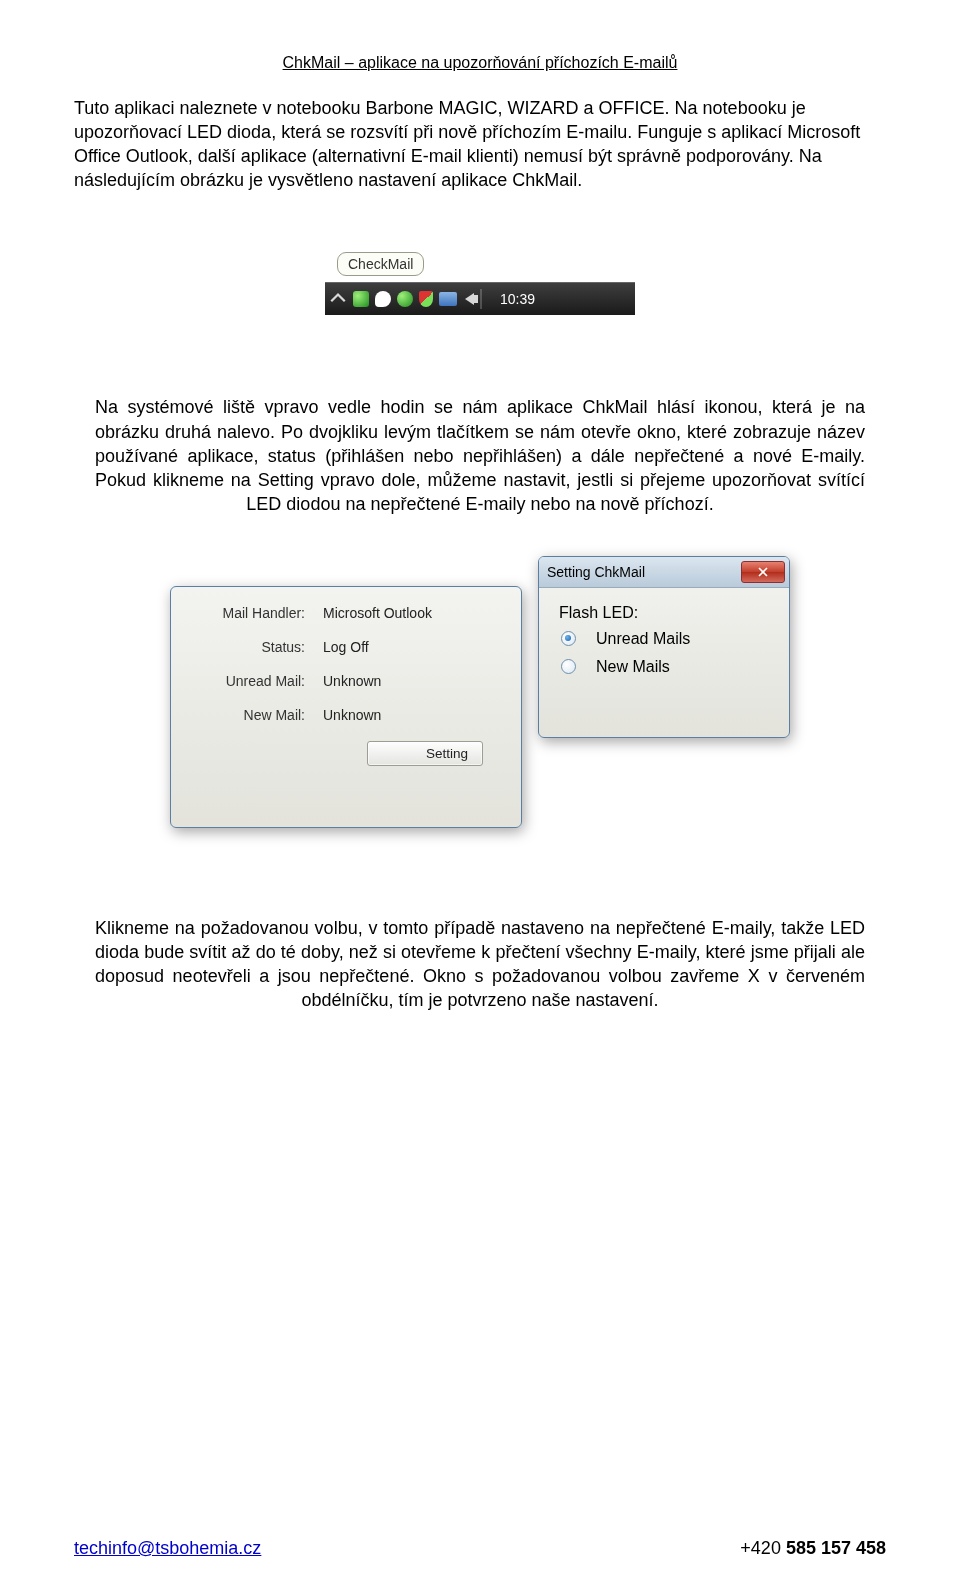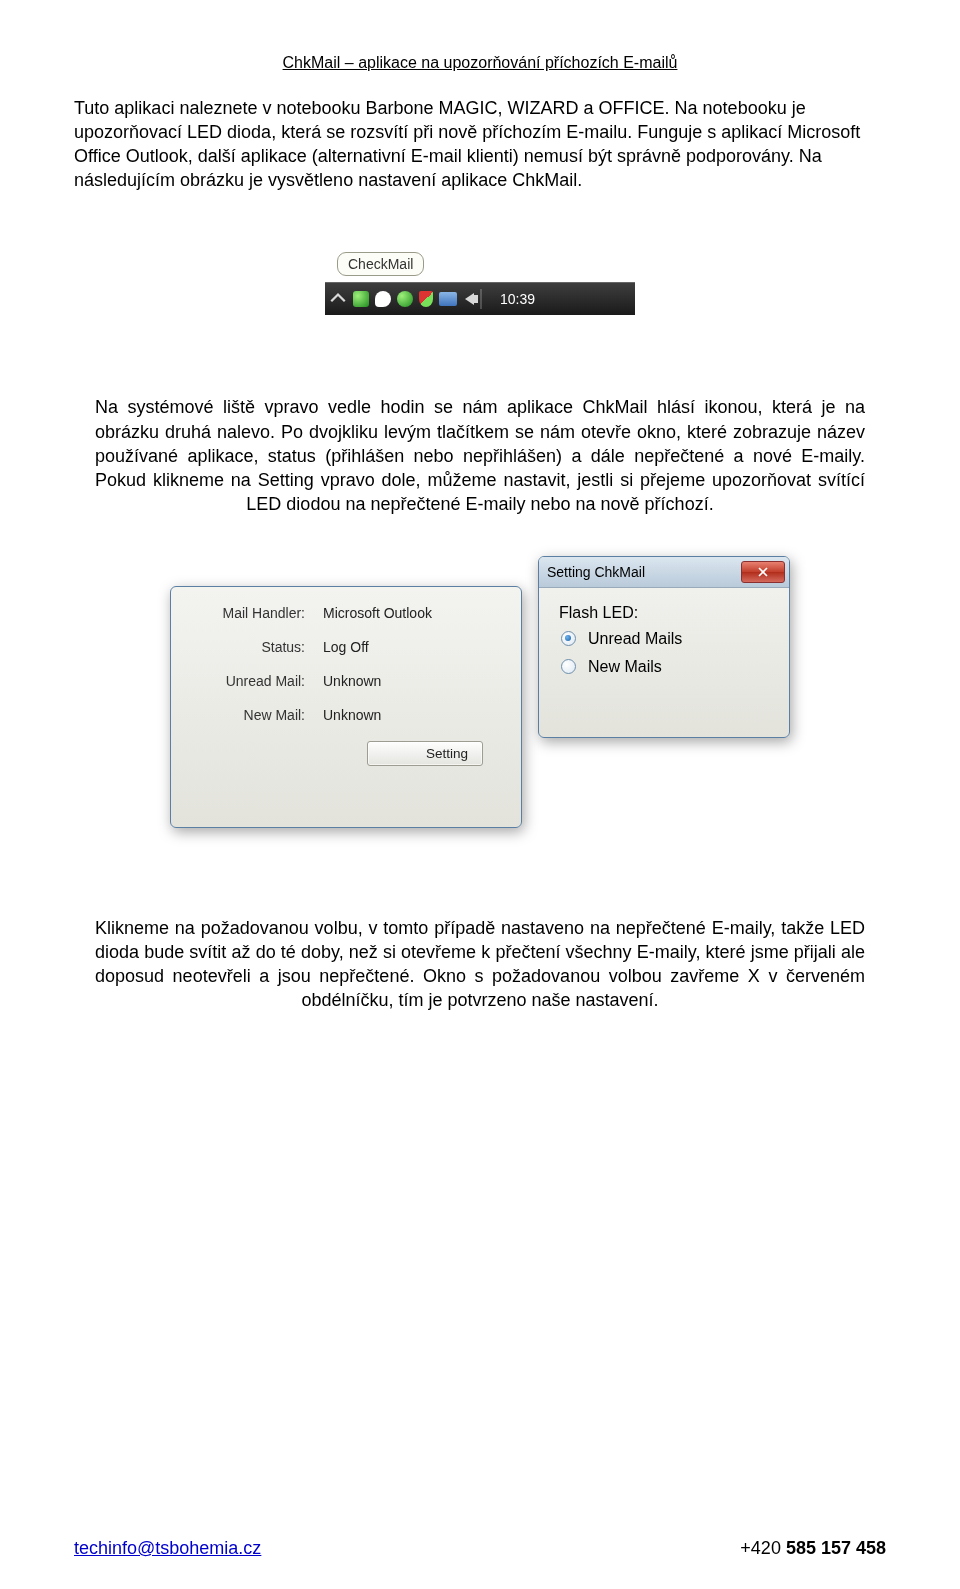--- a/index.html
+++ b/index.html
@@ -223,21 +223,21 @@
     width: 250px;
     height: 180px;
   }
   .win-setting .body {
     padding: 16px 20px;
     font-size: 16px;
   }
   .radio-item {
     display: flex;
     align-items: center;
-    gap: 12px;
+    gap: 20px;
     margin: 8px 0 10px 2px;
   }
   .radio {
     width: 13px; height: 13px;
     border-radius: 50%;
     border: 1px solid #6f8fac;
     background: radial-gradient(circle at 35% 35%, #fff, #dce8f2);
     position: relative;
     flex-shrink: 0;
   }

